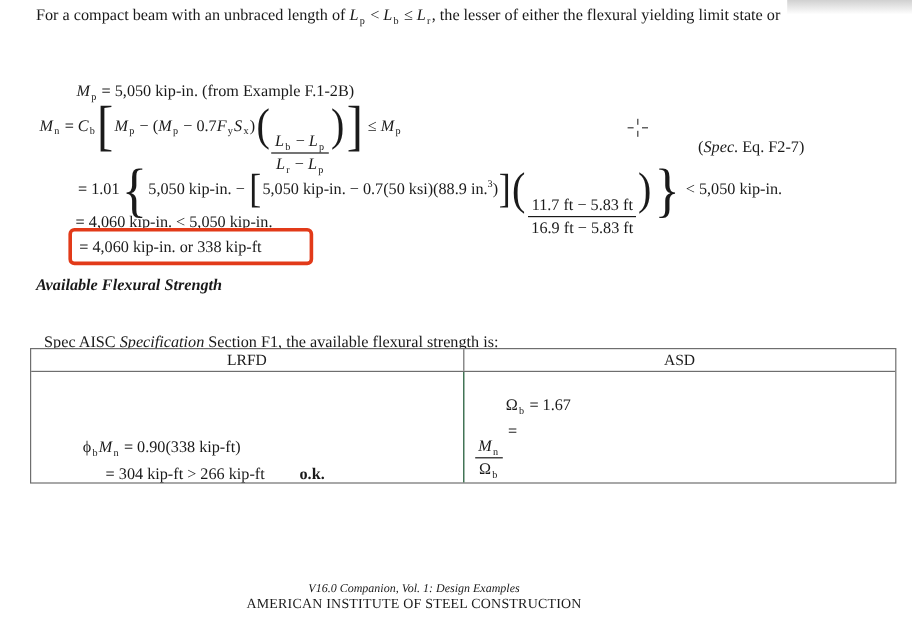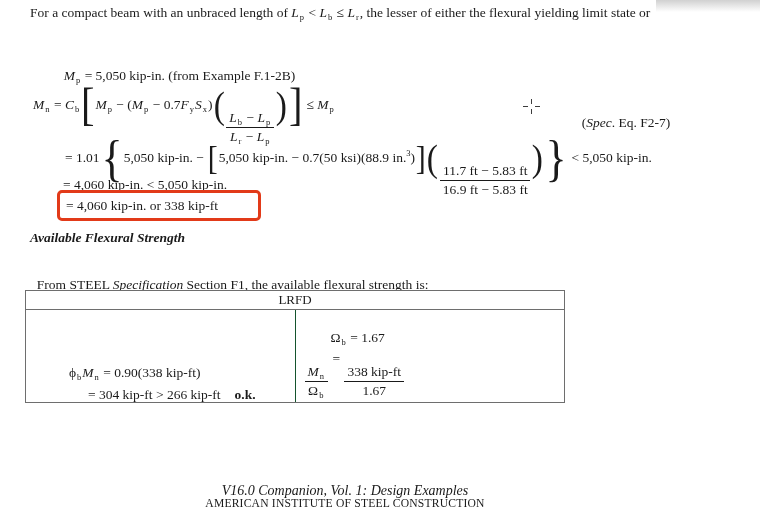--- a/index.html
+++ b/index.html
@@ -28,32 +28,32 @@
   .crosshair span{position:absolute;background:#3c3c3c;}
   .ch-hl{left:0;top:8px;width:5px;height:1px;}
   .ch-hr{right:0;top:8px;width:5px;height:1px;}
   .ch-vt{left:8px;top:1px;width:1px;height:5px;}
   .ch-vb{left:8px;bottom:1px;width:1px;height:5px;}
   .calc-line{left:63px;top:177px;white-space:pre;}
   .red-box{left:57px;top:190px;width:204px;height:31px;border:3px solid #e23a19;border-radius:5px;
            box-sizing:border-box;display:flex;align-items:center;padding-left:6px;white-space:pre;background:#fff;}
   .heading-it{left:30px;top:230px;font-style:italic;font-weight:bold;}
   .from-line{left:30px;top:261px;white-space:pre;}
-  .spec-table{left:25px;top:290px;width:540px;height:113px;border:1px solid #6e6e6e;box-sizing:border-box;background:#fff;}
+  .spec-table{left:25px;top:290px;width:722px;height:113px;border:1px solid #6e6e6e;box-sizing:border-box;background:#fff;}
   .thead{display:flex;height:19px;border-bottom:1px solid #6e6e6e;box-sizing:border-box;}
   .th{flex:1;text-align:center;line-height:18px;font-size:13px;}
   .th + .th{border-left:1px solid #6e6e6e;}
   .tbody{display:flex;height:92px;}
   .td{flex:1;position:relative;}
   .td + .td{border-left:1px solid #14532d;}
   .cell-line{position:absolute;white-space:pre;}
   .cellrow{position:absolute;display:flex;align-items:center;white-space:pre;}
-  .okk{font-weight:bold;margin-left:14px;text-align:right;}
+  .okk{font-weight:bold;margin-left:29px;text-align:right;}
   .footer{left:25px;top:484px;width:640px;text-align:center;}
-  .footer .f1{font-style:italic;font-size:14px;line-height:13px;margin:0;}
+  .footer .f1{font-style:italic;font-size:10px;line-height:13px;margin:0;}
   .footer .f2{font-size:11.6px;line-height:14px;margin:0;letter-spacing:.2px;}
   .corner-shade{right:0;top:0;width:104px;height:12px;
       background:linear-gradient(to bottom, rgba(170,170,170,.55), rgba(255,255,255,0));
       pointer-events:none;}
 </style>
 </head>
 <body>
 
 <div class="abs corner-shade"></div>
 
@@ -120,50 +120,47 @@
 
 <div class="abs calc-line">= 4,060 kip-in. &lt; 5,050 kip-in.</div>
 
 <div class="abs red-box">
   <span>= 4,060 kip-in. or 338 kip-ft</span>
 </div>
 
 <div class="abs heading-it">Available Flexural Strength</div>
 
 <div class="abs from-line">
-  <span>From STEEL </span><i>Specification</i><span> Section F1, the available flexural strength is:</span>
+  <span>Spec AISC </span><i>Specification</i><span> Section F1, the available flexural strength is:</span>
 </div>
 
 <div class="abs spec-table">
   <div class="thead">
     <div class="th">LRFD</div>
+    <div class="th">ASD</div>
   </div>
   <div class="tbody">
     <div class="td">
       <div class="cell-line" style="left:16px;top:39px;">
         <span>ϕ</span><sub>b</sub><i>M</i><sub>n</sub><span> = 0.90(338 kip-ft)</span>
       </div>
       <div class="cell-line" style="left:35px;top:61px;">
         <span>= 304 kip-ft &gt; 266 kip-ft</span><span class="okk">o.k.</span>
       </div>
     </div>
     <div class="td">
       <div class="cell-line" style="left:8px;top:4px;">
         <span>Ω</span><sub>b</sub><span> = 1.67</span>
       </div>
       <div class="cellrow" style="left:8px;top:30px;height:38px;">
         <span class="frac">
           <span class="num"><i>M</i><sub>n</sub></span>
           <span class="den"><span>Ω</span><sub>b</sub></span>
         </span>
         <span style="white-space:pre;"> = </span>
-        <span class="frac">
-          <span class="num">338 kip-ft</span>
-          <span class="den">1.67</span>
-        </span>
       </div>
     </div>
   </div>
 </div>
 
 <div class="abs footer">
   <p class="f1">V16.0 Companion, Vol. 1: Design Examples</p>
   <p class="f2">AMERICAN INSTITUTE OF STEEL CONSTRUCTION</p>
 </div>
 

